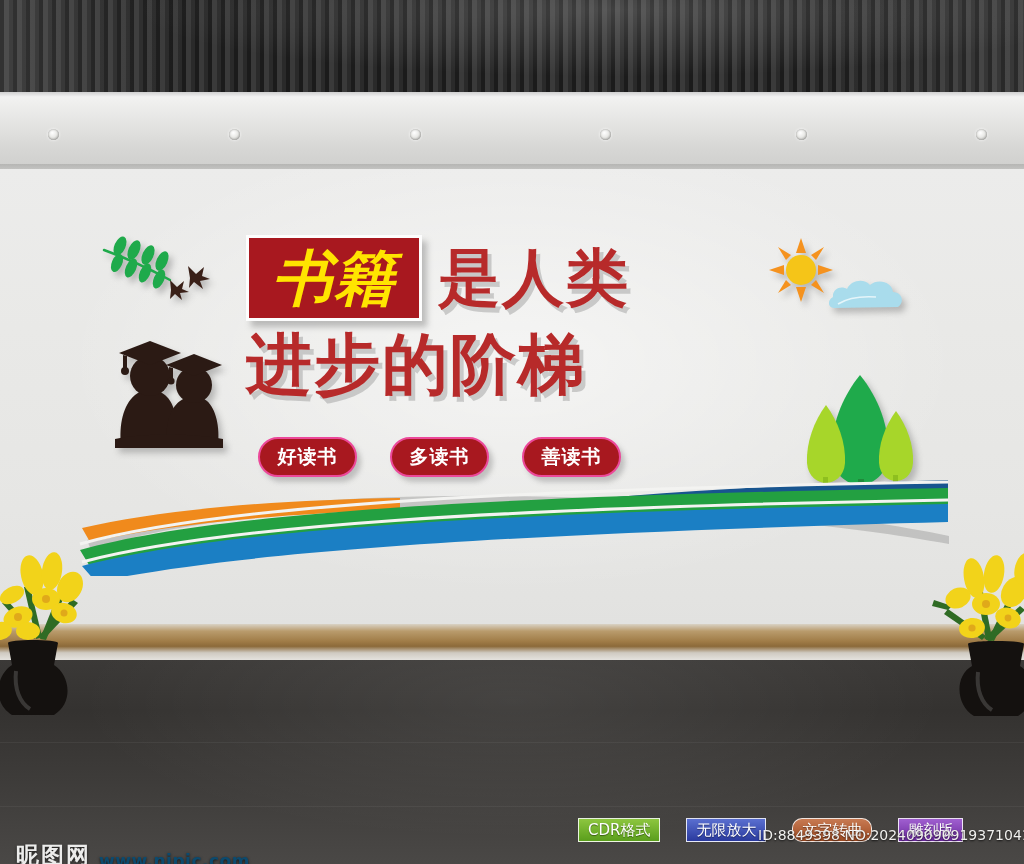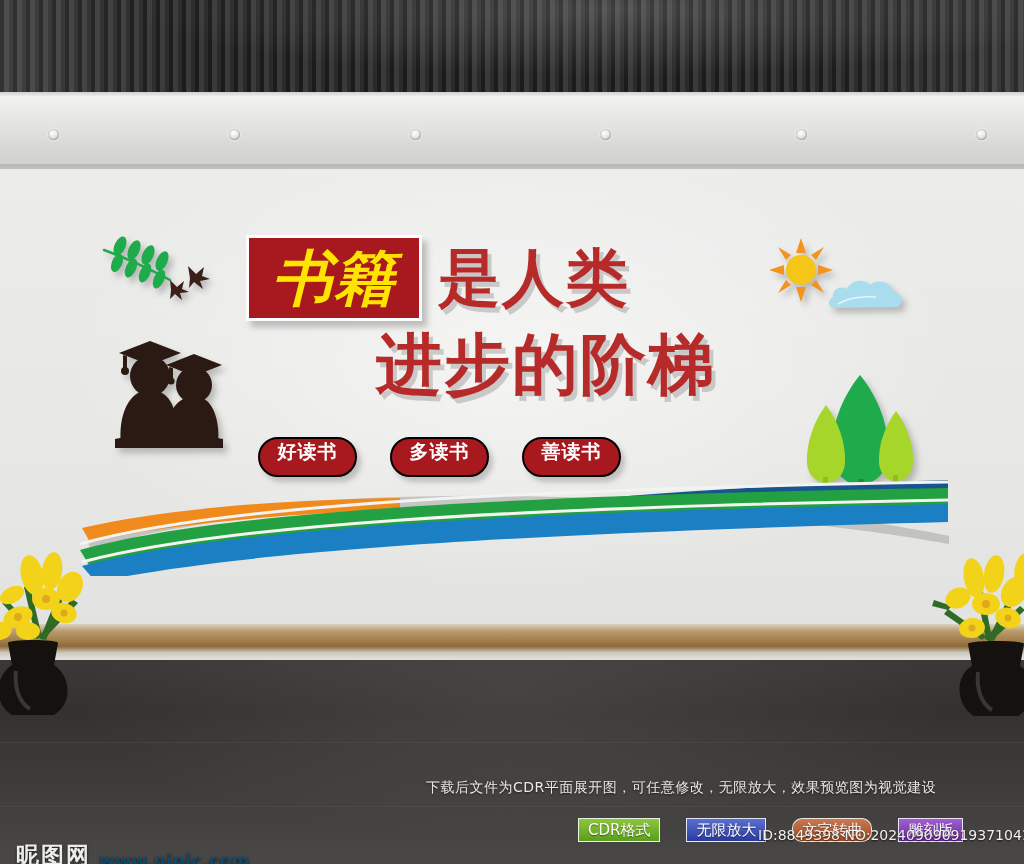--- a/index.html
+++ b/index.html
@@ -50,29 +50,29 @@
   .line1{display:flex;align-items:center;gap:16px;height:92px;}
   .redbox{position:relative;width:176px;height:86px;background:#a8181f;
     border:3px solid #fdfdfd;box-sizing:border-box;
     box-shadow:5px 6px 6px rgba(90,90,90,.35);
     display:flex;align-items:center;justify-content:center;font-style:italic;}
   .redbox span{font-family:"DejaVu Sans","Liberation Sans",sans-serif;
     font-size:60px;font-weight:bold;color:#ffe400;letter-spacing:2px;line-height:1;}
   .bigred{font-family:"DejaVu Sans","Liberation Sans",sans-serif;
     font-size:62px;font-weight:bold;color:#b72a2a;letter-spacing:2px;line-height:1;
     text-shadow:4px 5px 0 rgba(150,150,150,.45);white-space:nowrap;}
-  .line2{margin-top:8px;margin-left:130px;}
+  .line2{margin-top:8px;}
   .line2 .bigred{font-size:66px;}
 
   
   .pills{position:absolute;left:258px;top:437px;display:flex;gap:33px;}
   .pill{width:99px;height:40px;border-radius:20px;background:#a8181f;
-    border:2px solid #000000;box-sizing:border-box;
+    border:2px solid #ec4899;box-sizing:border-box;
     box-shadow:4px 5px 5px rgba(110,110,110,.35);
-    display:flex;justify-content:center;}
+    display:flex;align-items:center;justify-content:center;}
   .pill span{font-family:"DejaVu Sans","Liberation Sans",sans-serif;
     font-size:19px;font-weight:bold;color:#ffffff;letter-spacing:1px;}
 
   
   .decor{position:absolute;}
   .shadowed{filter:drop-shadow(4px 5px 3px rgba(120,120,120,.45));}
 
   
   .plant{position:absolute;}
 
@@ -287,21 +287,20 @@
     </g>
     <g fill="#e0a91a">
       <circle cx="58" cy="56" r="4"></circle>
         <circle cx="44" cy="80" r="3.6"></circle>
         <circle cx="80" cy="70" r="3.4"></circle>
     </g>
     <path d="M40 96 C40 92 96 92 96 96 L92 118 C108 128 108 158 90 168 L46 168 C28 158 26 128 44 118 Z" fill="#14110f"></path>
     <path d="M50 124 C48 142 54 156 64 162" stroke="rgba(255,255,255,.16)" stroke-width="4" fill="none"></path>
   </svg>
 
-  <div class="caption">下载后文件为CDR平面展开图，可任意修改，无限放大，效果预览图为视觉建设</div>
 
   <div class="badges">
     <div class="badge b-green">
       <span>CDR格式</span>
       </div>
     <div class="badge b-blue">
       <span>无限放大</span>
       </div>
     <div class="badge b-orange">
       <span>文字转曲</span>

